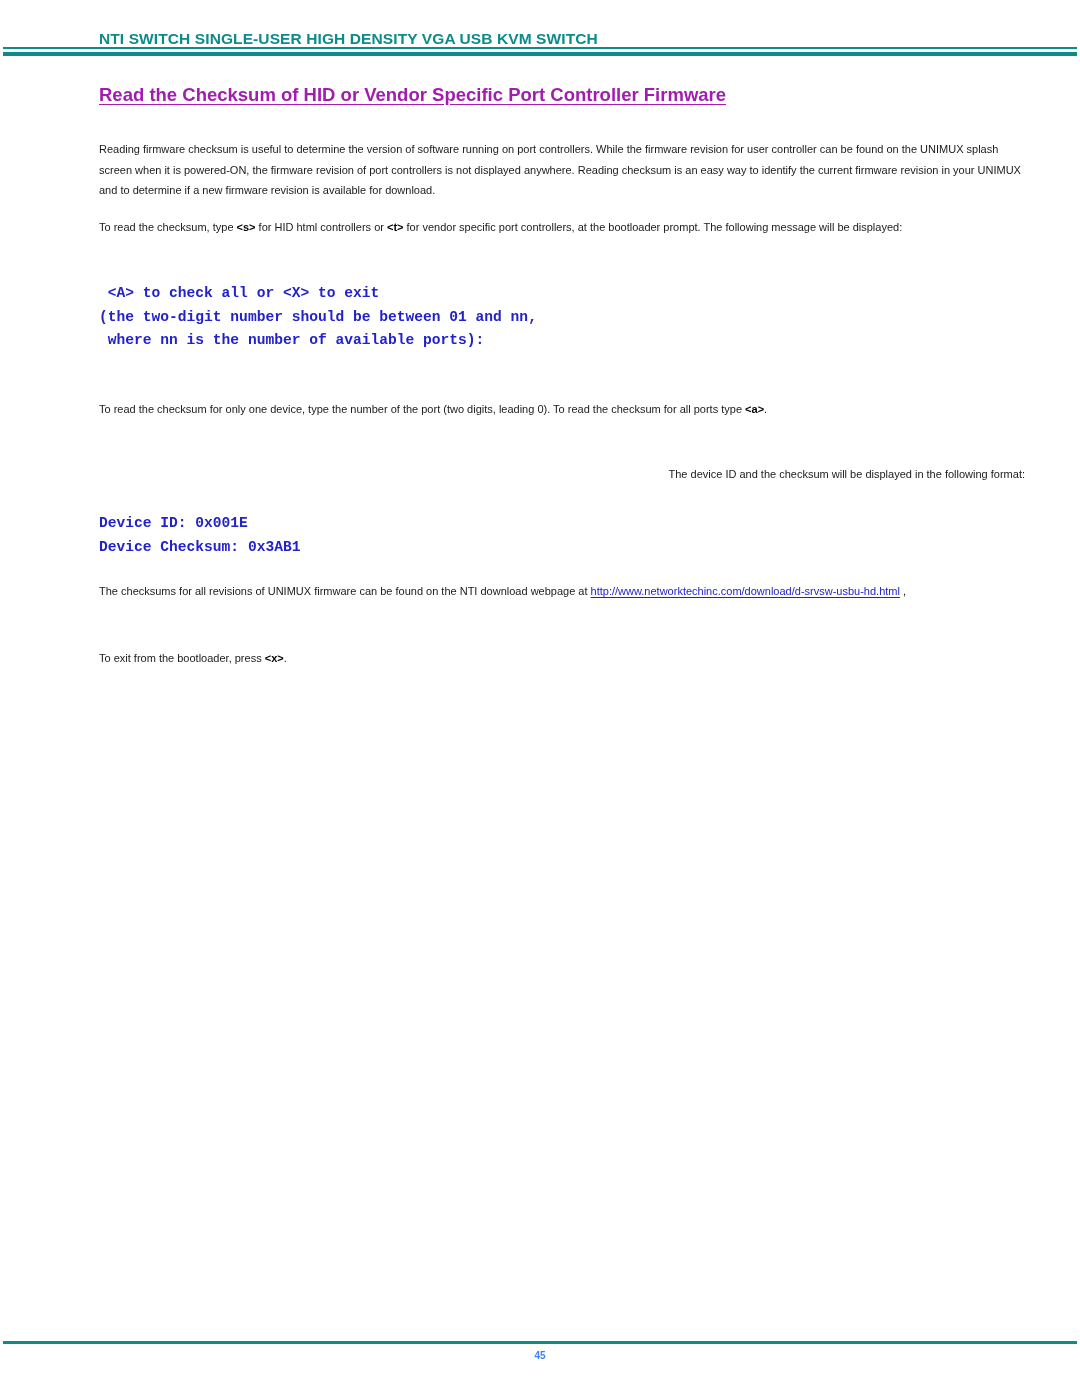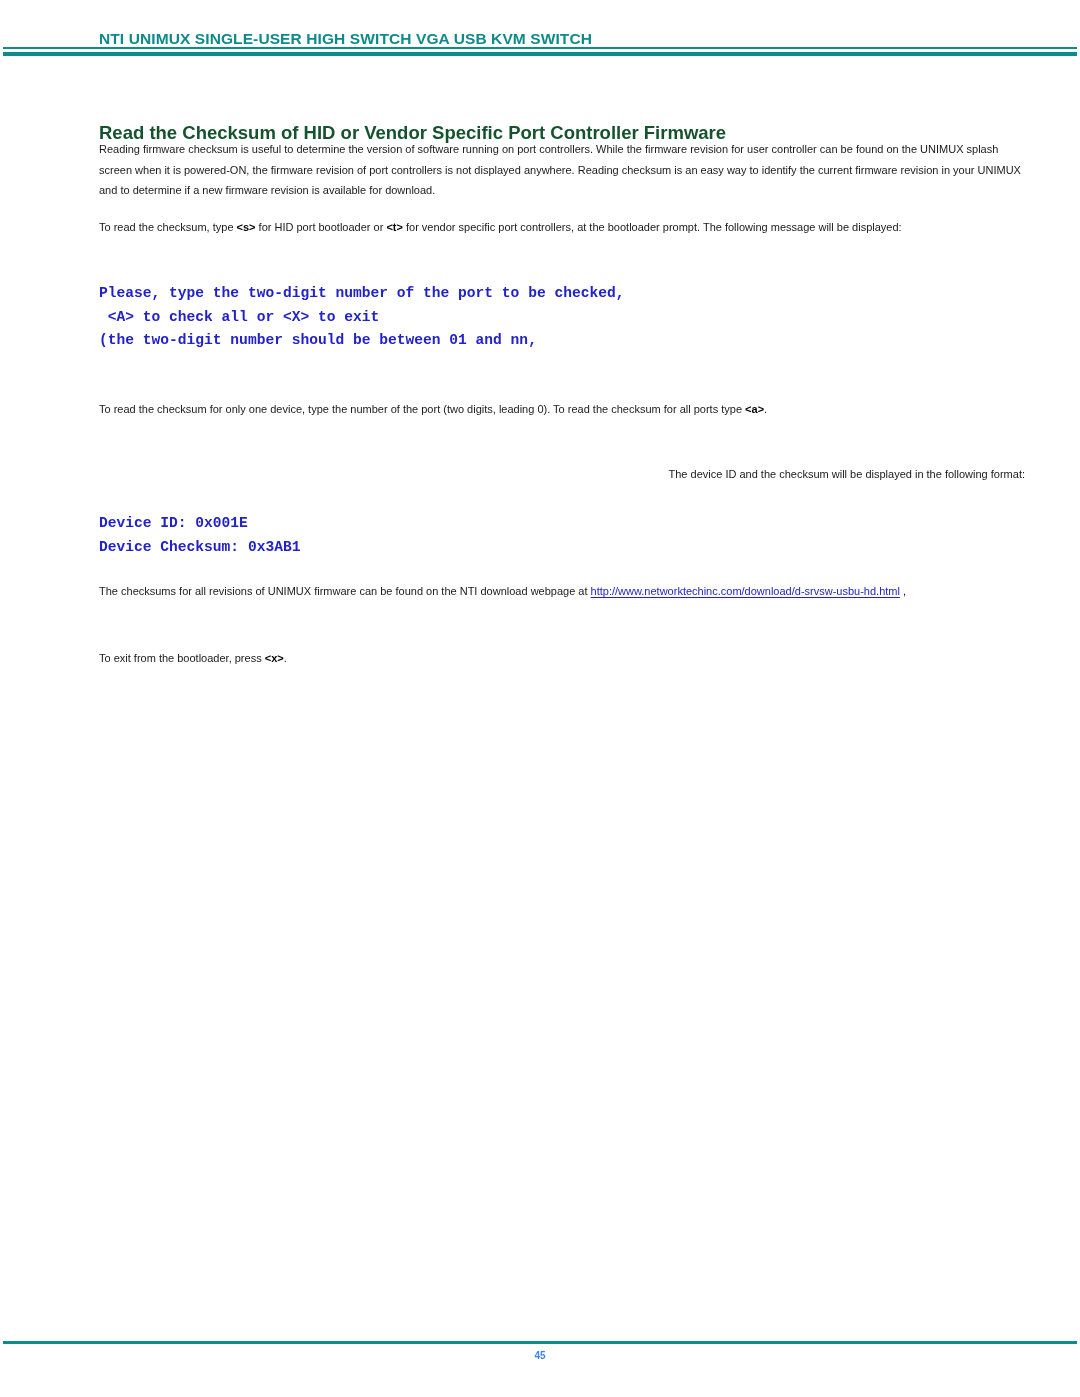--- a/index.html
+++ b/index.html
@@ -57,23 +57,23 @@
     left: 0;
     width: 1080px;
   }
   .doc-title {
     position: absolute;
     top: 84px;
     left: 99px;
     width: 900px;
     font-size: 18.5px;
     font-weight: bold;
-    color: #14532d;
+    color: #a21caf;
+    text-decoration: underline;
     text-underline-offset: 3px;
-    margin-top: 38px;
   }
 
   .body-para {
     position: absolute;
     left: 99px;
     width: 926px;
     font-size: 11px;
     line-height: 20.6px;
     color: #1a1a1a;
     text-align: left;
@@ -129,34 +129,34 @@
     text-align: center;
     font-size: 10px;
     font-weight: bold;
     color: #3b82f6;
   }
 </style>
 </head>
 <body>
 
 <div class="page-header">
-  <div class="header-title">NTI UNIMUX SINGLE-USER HIGH SWITCH VGA USB KVM SWITCH</div>
+  <div class="header-title">NTI SWITCH SINGLE-USER HIGH DENSITY VGA USB KVM SWITCH</div>
   <div class="header-rule-thin"></div>
   <div class="header-rule-thick"></div>
 </div>
 
 <div class="content">
 
   <div class="doc-title">Read the Checksum of HID or Vendor Specific Port Controller Firmware</div>
 
   <div class="body-para p1">Reading firmware checksum is useful to determine the version of software running on port controllers. While the firmware revision for user controller can be found on the UNIMUX splash screen when it is powered-ON, the firmware revision of port controllers is not displayed anywhere. Reading checksum is an easy way to identify the current firmware revision in your UNIMUX and to determine if a new firmware revision is available for download.</div>
 
-  <div class="body-para p2"><span>To read the checksum, type </span><b>&lt;s&gt;</b><span> for HID port bootloader or </span><b>&lt;t&gt;</b><span> for vendor specific port controllers, at the bootloader prompt. The following message will be displayed:</span></div>
+  <div class="body-para p2"><span>To read the checksum, type </span><b>&lt;s&gt;</b><span> for HID html controllers or </span><b>&lt;t&gt;</b><span> for vendor specific port controllers, at the bootloader prompt. The following message will be displayed:</span></div>
 
-  <div class="code-block code-prompt"><div>Please, type the two-digit number of the port to be checked,</div><div> &lt;A&gt; to check all or &lt;X&gt; to exit</div><div>(the two-digit number should be between 01 and nn,</div></div>
+  <div class="code-block code-prompt"><div> &lt;A&gt; to check all or &lt;X&gt; to exit</div><div>(the two-digit number should be between 01 and nn,</div><div> where nn is the number of available ports):</div></div>
 
   <div class="body-para p3"><span>To read the checksum for only one device, type the number of the port (two digits, leading 0). To read the checksum for all ports type </span><b>&lt;a&gt;</b><span>.</span></div>
 
   <div class="body-para p4">The device ID and the checksum will be displayed in the following format:</div>
 
   <div class="code-block code-device"><div>Device ID: 0x001E</div><div>Device Checksum: 0x3AB1</div></div>
 
   <div class="body-para p5"><span>The checksums for all revisions of UNIMUX firmware can be found on the NTI download webpage at </span><a class="doc-link" href="#">http://www.networktechinc.com/download/d-srvsw-usbu-hd.html</a><span> ,</span></div>
 
   <div class="body-para p6"><span>To exit from the bootloader, press </span><b>&lt;x&gt;</b><span>.</span></div>

